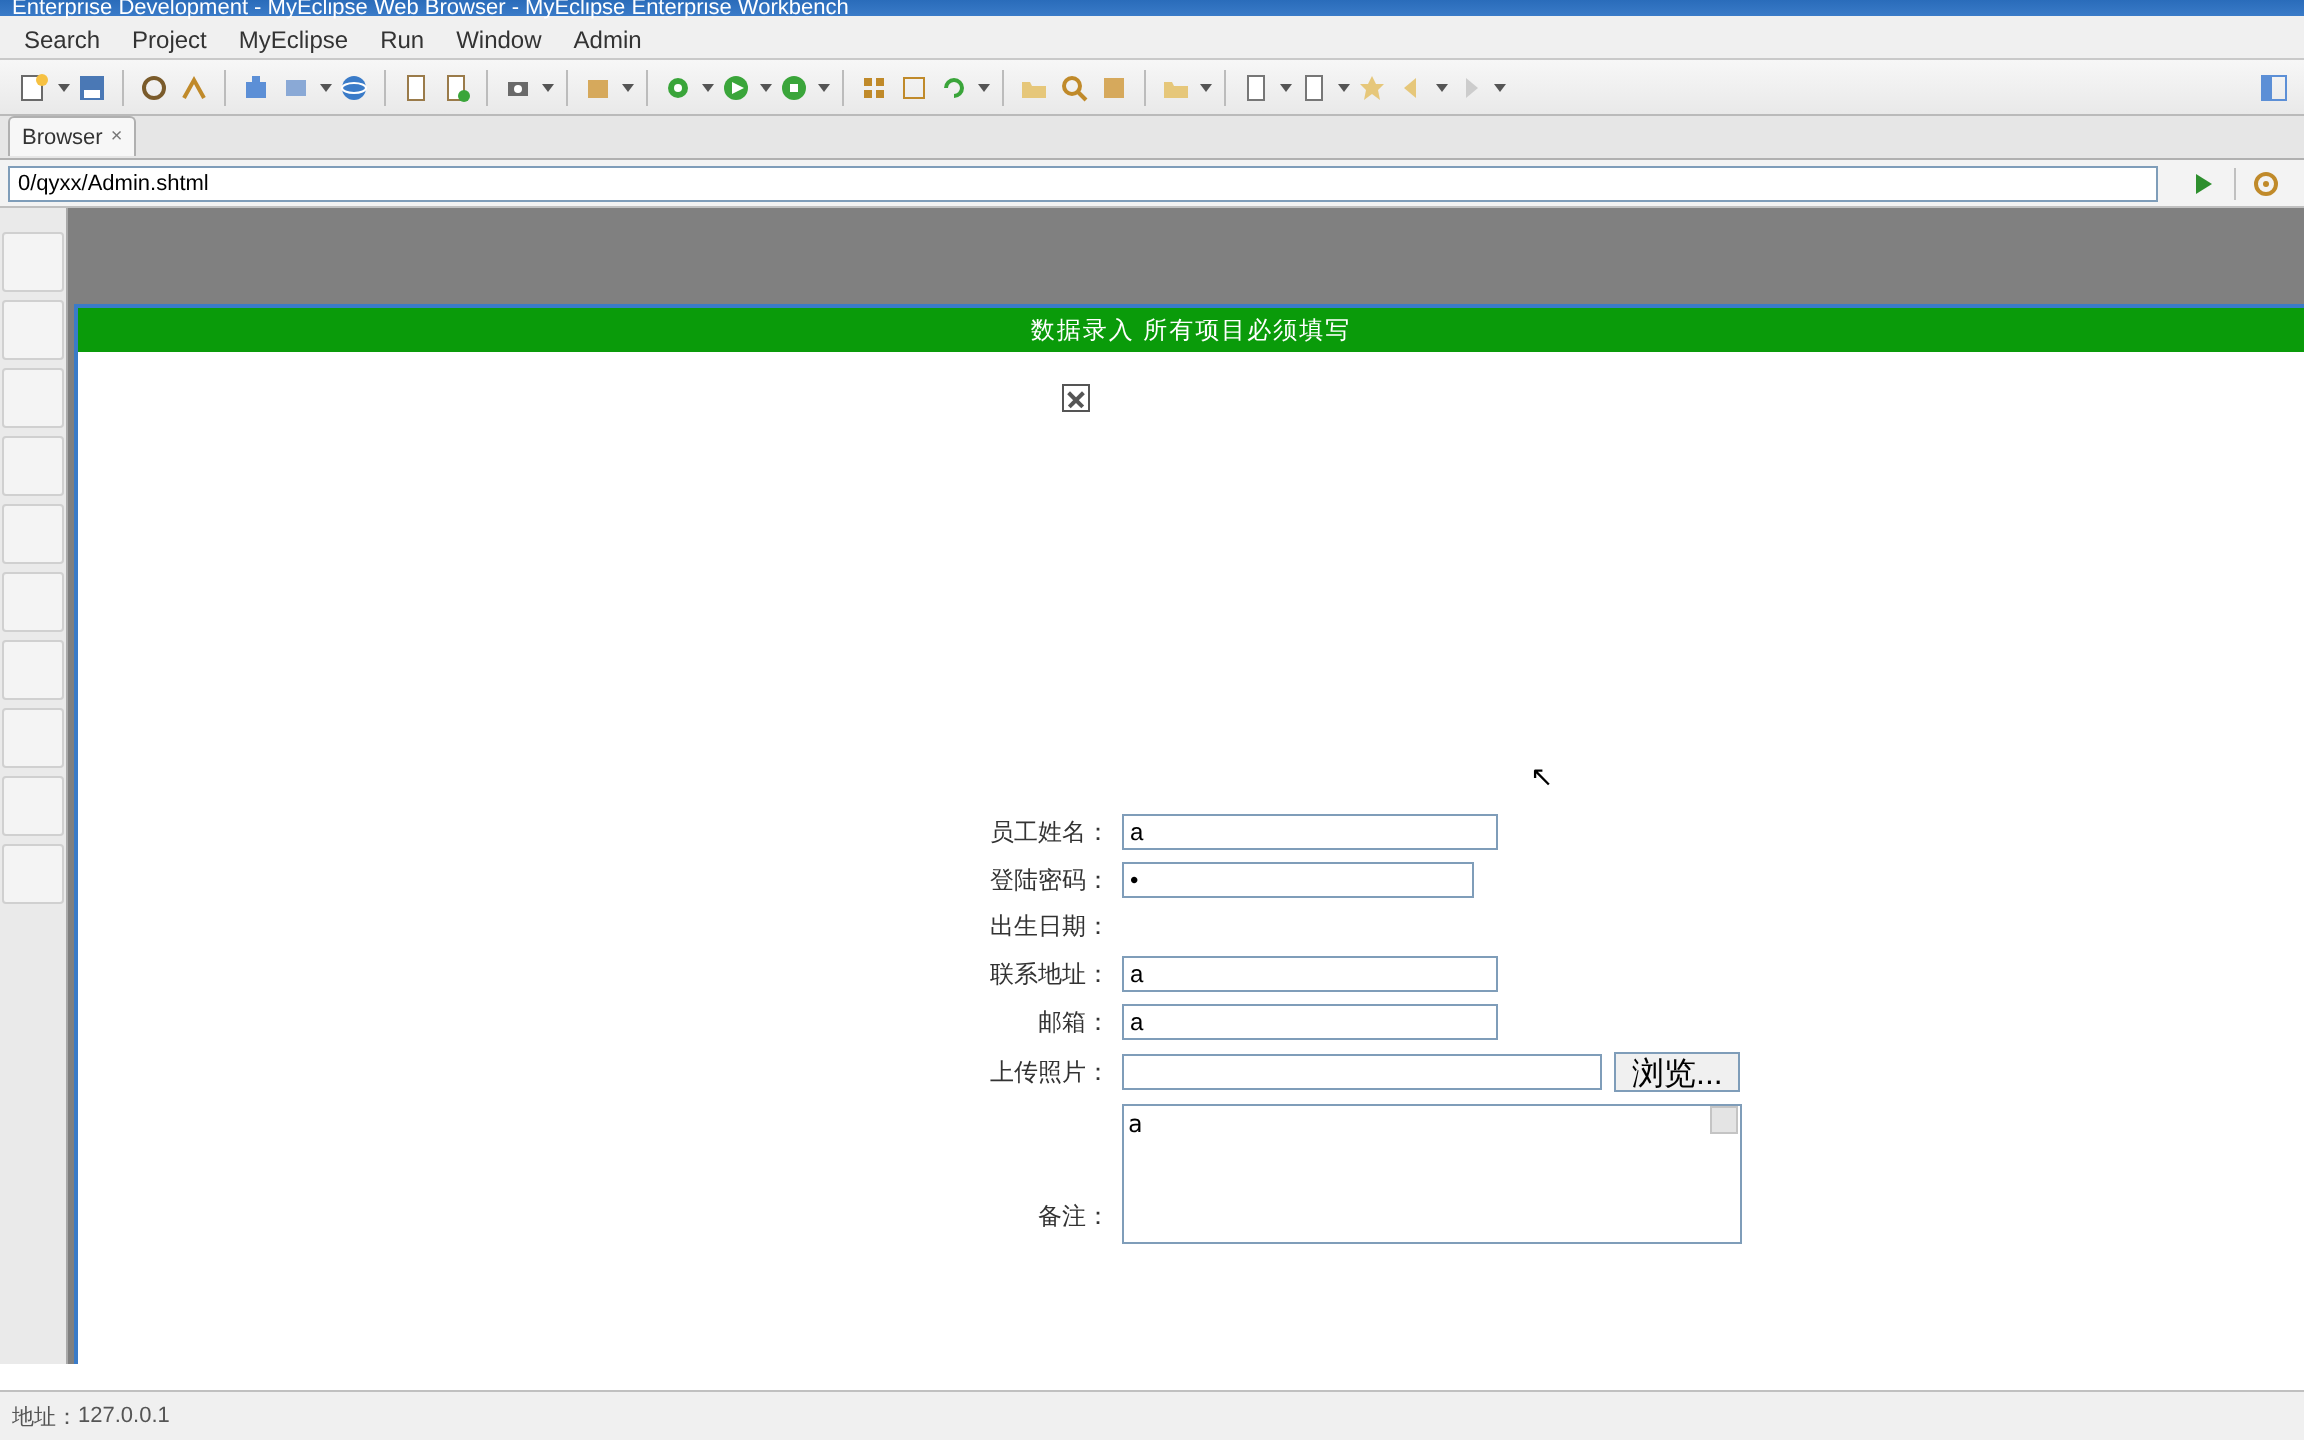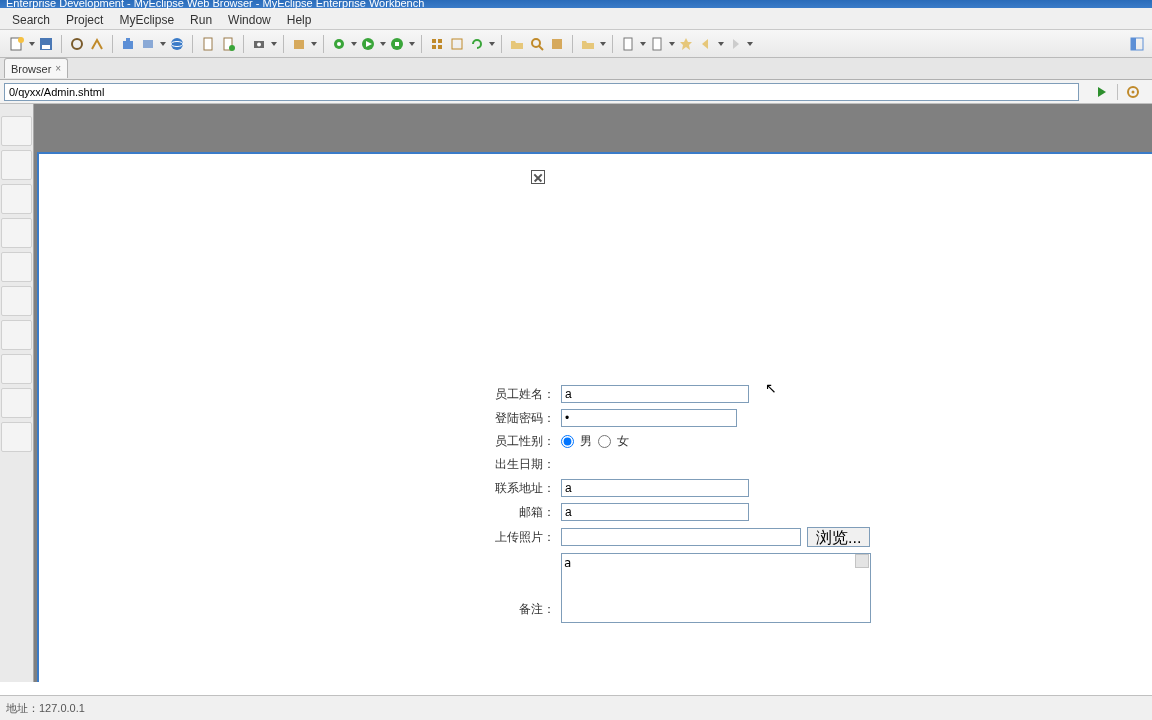--- a/index.html
+++ b/index.html
@@ -72,21 +72,21 @@
 <div class="titlebar">
   <span>Enterprise Development - MyEclipse Web Browser - MyEclipse Enterprise Workbench</span>
 </div>
 
 <div class="menubar">
   <div class="menu-item">Search</div>
   <div class="menu-item">Project</div>
   <div class="menu-item">MyEclipse</div>
   <div class="menu-item">Run</div>
   <div class="menu-item">Window</div>
-  <div class="menu-item">Help</div>
+  <div class="menu-item">Admin</div>
 </div>
 
 <div class="toolbar">
   <span class="tbtn">
       <svg width="14" height="14">
         <rect x="1" y="1" width="10" height="12" fill="#fff" stroke="#6a6a6a"></rect>
         <circle cx="11" cy="3" r="3" fill="#f6c142"></circle>
       </svg>
     </span>
   <span class="caret"></span>
@@ -288,45 +288,37 @@
     <div class="stub"></div>
     <div class="stub"></div>
     <div class="stub"></div>
     <div class="stub"></div>
     <div class="stub"></div>
     <div class="stub"></div>
     <div class="stub"></div>
   </div>
 
   <div class="browser-panel">
+    <div class="green-header">数据录入 所有项目必须填写</div>
     <div class="page-content">
       <div class="broken-img"></div>
 
       <div class="form">
 
         <div class="row">
           <label>员工姓名：</label>
           <input class="txt" type="text" value="a" style="">
         </div>
 
         <div class="row">
           <label>登陆密码：</label>
           <input class="txt pwd" type="text" value="•" style="">
         </div>
 
 
-        <div class="row">
-          <label>员工性别：</label>
-          <div class="radio-group">
-            <input type="radio" name="g" checked="" style="">
-            <span>男</span>
-            <input type="radio" name="g" style="">
-            <span>女</span>
-          </div>
-        </div>
 
         <div class="row">
           <label>出生日期：</label>
         </div>
 
         <div class="row">
           <label>联系地址：</label>
           <input class="txt" type="text" value="a" style="">
         </div>
 

